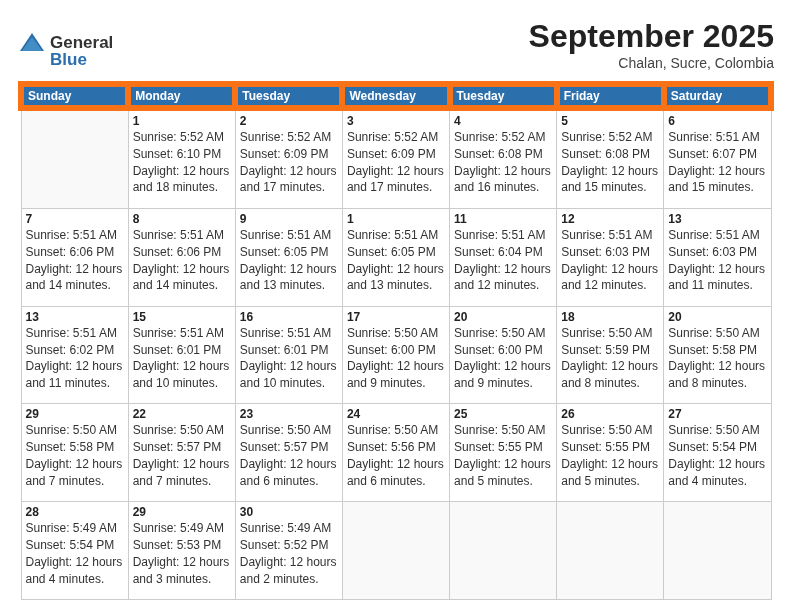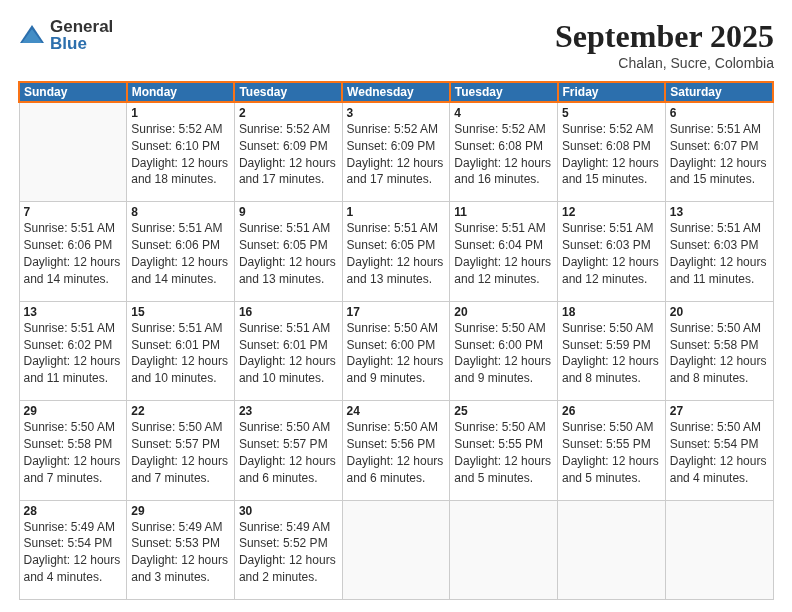--- a/index.html
+++ b/index.html
@@ -29,59 +29,59 @@
     }
     .logo-text {
       display: flex;
       flex-direction: column;
       line-height: 1;
     }
     .logo-general {
       font-size: 17px;
       font-weight: bold;
       color: #333;
+      margin-top: 16px;
     }
     .logo-blue {
       font-size: 17px;
       font-weight: bold;
       color: #2c6fad;
     }
     .logo-icon {
       width: 28px;
       height: 28px;
       margin-right: 4px;
     }
     .title-block {
       text-align: right;
     }
     .month-title {
       font-size: 32px;
       font-weight: bold;
       color: #222;
-      font-family: Liberation Serif, serif;
     }
     .location {
       font-size: 14px;
       color: #444;
     }
     .calendar {
       flex: 1;
       border: 1px solid #ccc;
       border-collapse: collapse;
       width: 100%;
       table-layout: fixed;
     }
     .calendar th {
       background: #2c6fad;
       color: #fff;
       font-size: 12px;
       font-weight: bold;
       padding: 2px 4px;
       text-align: left;
-      border: 2px solid #f97316;
+      border: 6px solid #f97316;
     }
     .calendar td {
       border: 1px solid #ccc;
       vertical-align: top;
       padding: 3px 4px;
       font-size: 9.5px;
       color: #333;
       background: #fff;
       height: 88px;
     }

